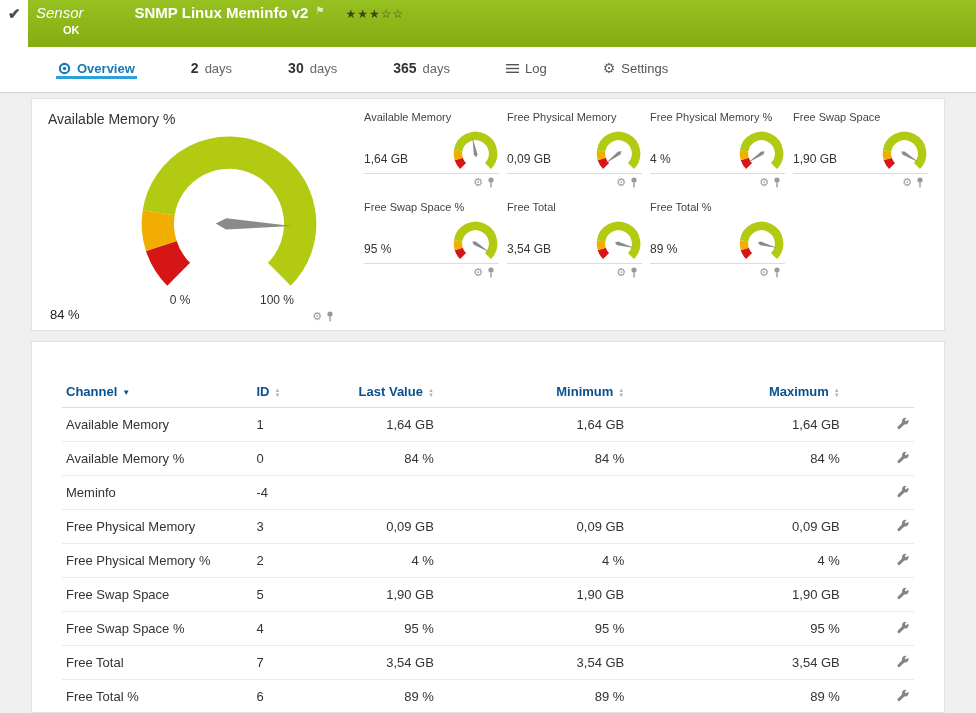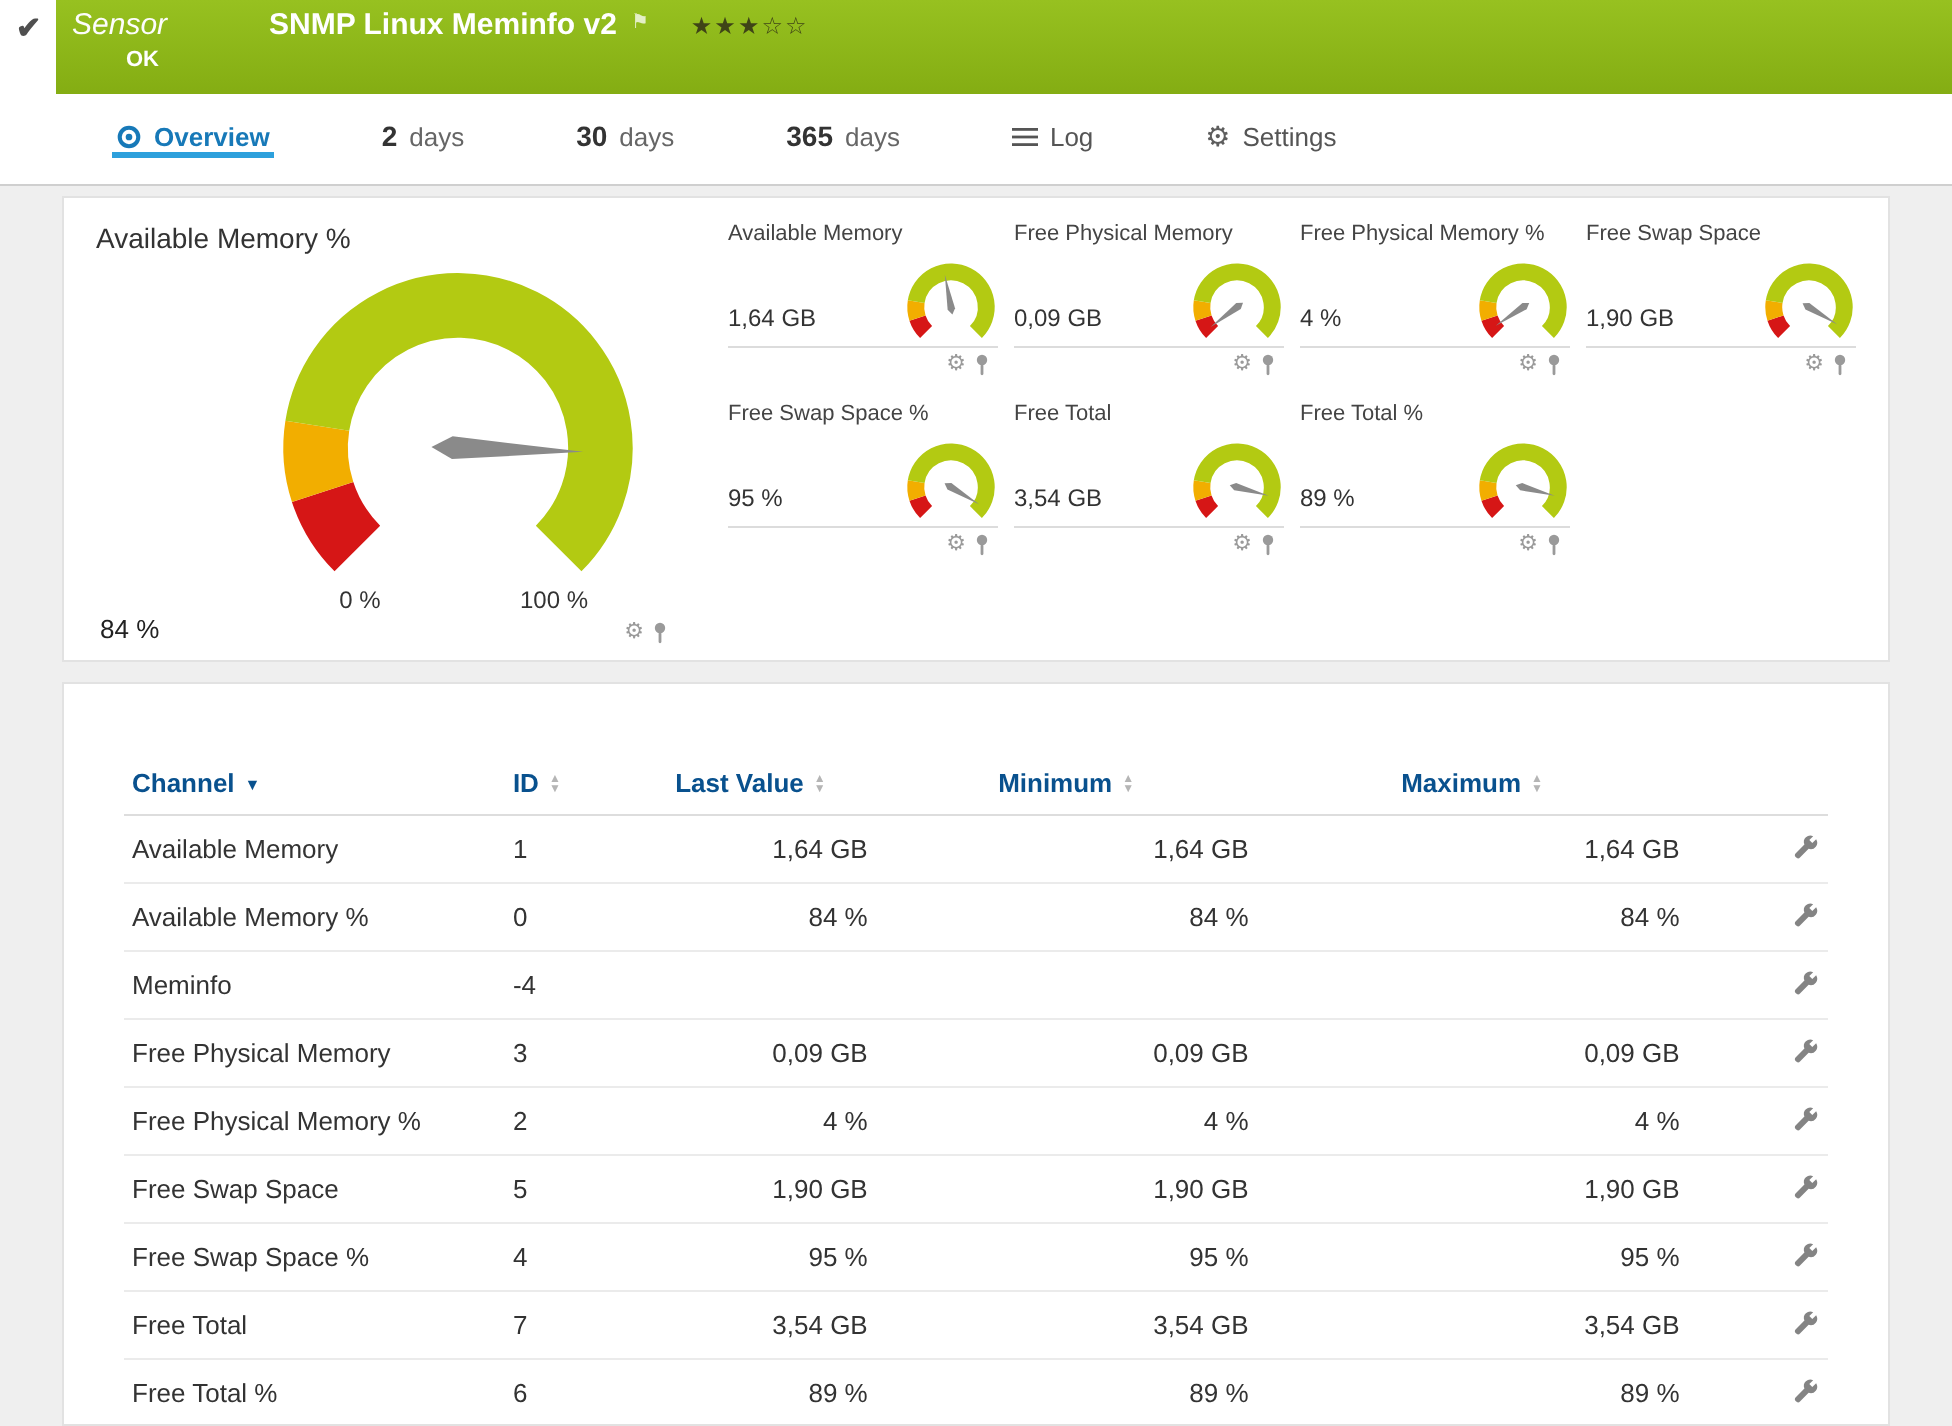--- a/index.html
+++ b/index.html
@@ -96,21 +96,21 @@
     height:14px; padding:2px 4px 0 0;
   }
 
   
   .table-panel { flex:1; margin-top:10px; padding:34px 30px 24px 30px; overflow:hidden; }
   table { width:100%; border-collapse:collapse; font-size:13px; }
   th {
     text-align:left; font-weight:bold; color:var(--table-header-blue,#09518e);
     padding:8px 4px; border-bottom:1px solid #ddd; cursor:pointer; white-space:nowrap;
   }
-  th.num { text-align:center;margin-top:16px; }
+  th.num { text-align:right;margin-top:16px; }
   td { padding:8px 4px; border-bottom:1px solid #ebebeb; color:#333; }
   td.num { text-align:right; }
   td.channel { cursor:pointer; }
   td.actions { text-align:right; width:70px; }
   .sort-icon {
     display:inline-flex; flex-direction:column; font-size:6px; line-height:5px;
     color:#b5b5b5; margin-left:5px; vertical-align:middle; font-style:normal;
   }
   .sort-icon i { font-style:normal; }
   .caret { font-size:8px; color:var(--table-header-blue,#09518e); margin-left:5px; vertical-align:middle; }

